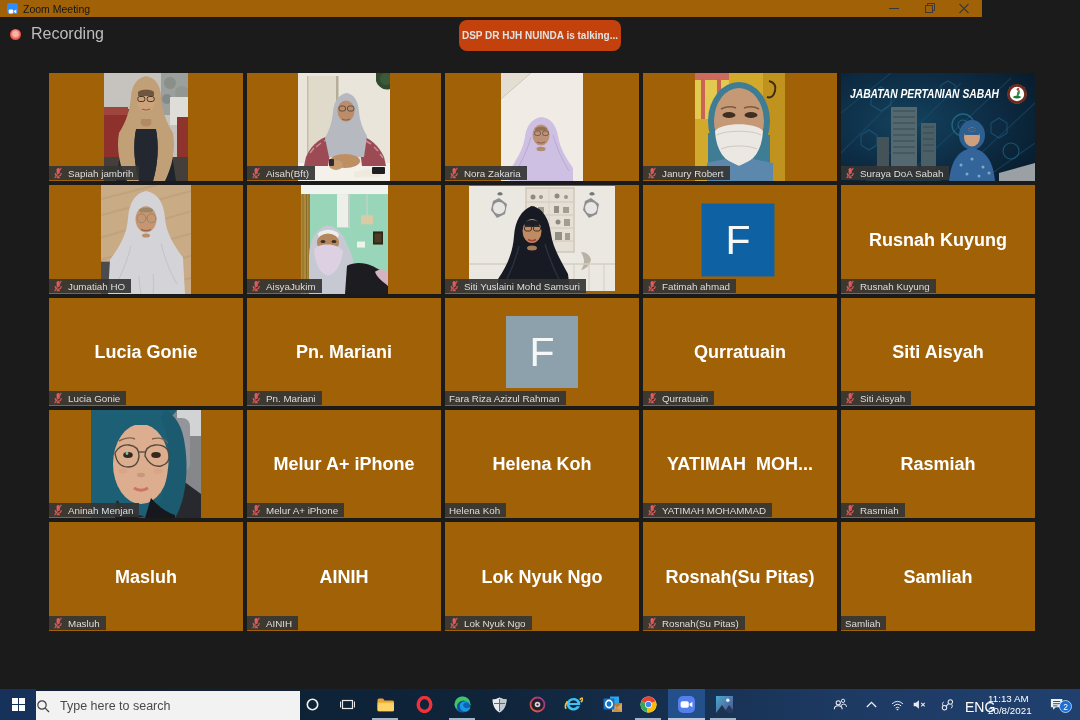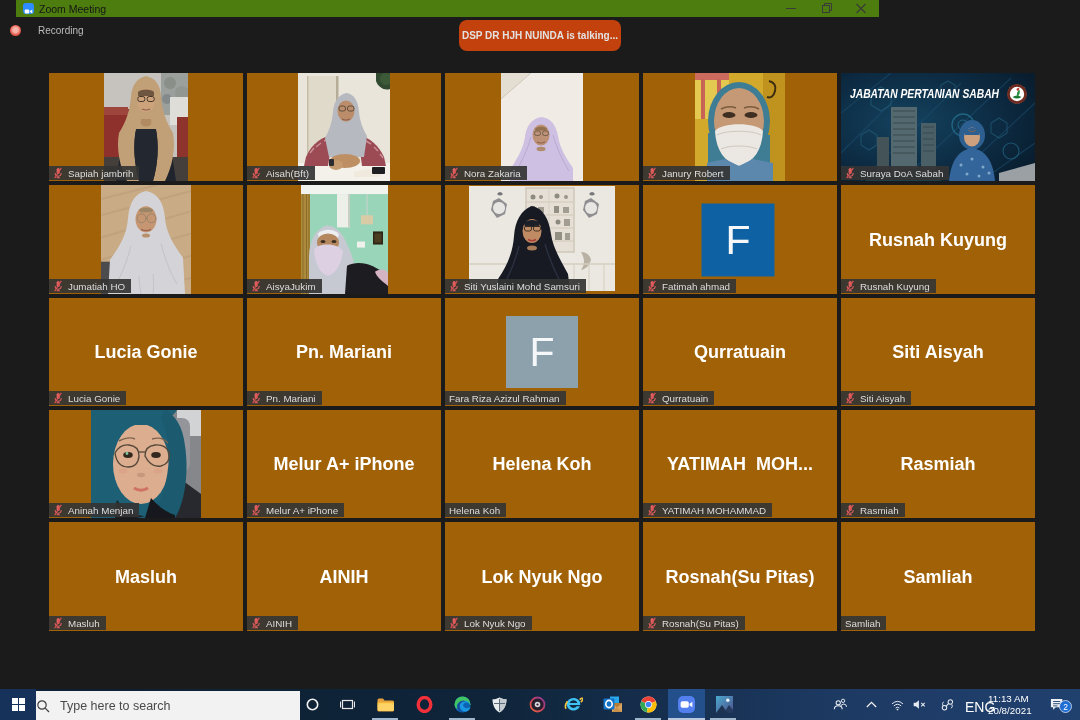--- a/index.html
+++ b/index.html
@@ -1,24 +1,24 @@
 <!DOCTYPE html>
 <html><head>
 <meta charset="utf-8">
 <style>
 *{margin:0;padding:0;box-sizing:border-box}
 html,body{width:1080px;height:720px;overflow:hidden}
 body{position:relative;font-family:"Liberation Sans",sans-serif;background:#1b1b1b}
-.titlebar{position:absolute;left:16px;top:0;width:863px;height:17px;background:#4d7c0f;z-index:5}
+.titlebar{position:absolute;left:0;top:0;width:982px;height:17px;background:#a16207;z-index:5}
 .titlebar .zicon{position:absolute;left:7px;top:3px;width:11px;height:11px;border-radius:3px;background:#2d8cff}
 .titlebar .ttext{position:absolute;left:23px;top:2.5px;font-size:10.5px;color:#161616}
 .winbtn{position:absolute;top:0;height:17px;width:34px}
 .rec{position:absolute;left:10px;top:25px;display:flex;align-items:center;z-index:4}
 .recdot{width:11px;height:11px;border-radius:50%;background:radial-gradient(circle at 50% 45%,#f8b3a8 0 30%,#e25649 62%,#d64337 100%)}
-.rectext{margin-left:17px;font-size:10px;color:#bdbdbd}
+.rectext{margin-left:10px;font-size:16px;color:#bdbdbd}
 .tooltip{position:absolute;left:459px;top:20px;width:162px;height:31px;background:#c2410c;border-radius:8px;color:#e3e3e3;font-size:10px;font-weight:bold;text-align:center;line-height:31px;white-space:nowrap;z-index:4}
 .tile{position:absolute;background:#a16207;overflow:hidden}
 .c1{left:49px;width:194px}
 .c2{left:247px;width:194px}
 .c3{left:445px;width:194px}
 .c4{left:643px;width:194px}
 .c5{left:841px;width:194px}
 .r1{top:73px;height:108px}
 .r2{top:185px;height:109px}
 .r3{top:298px;height:108px}

